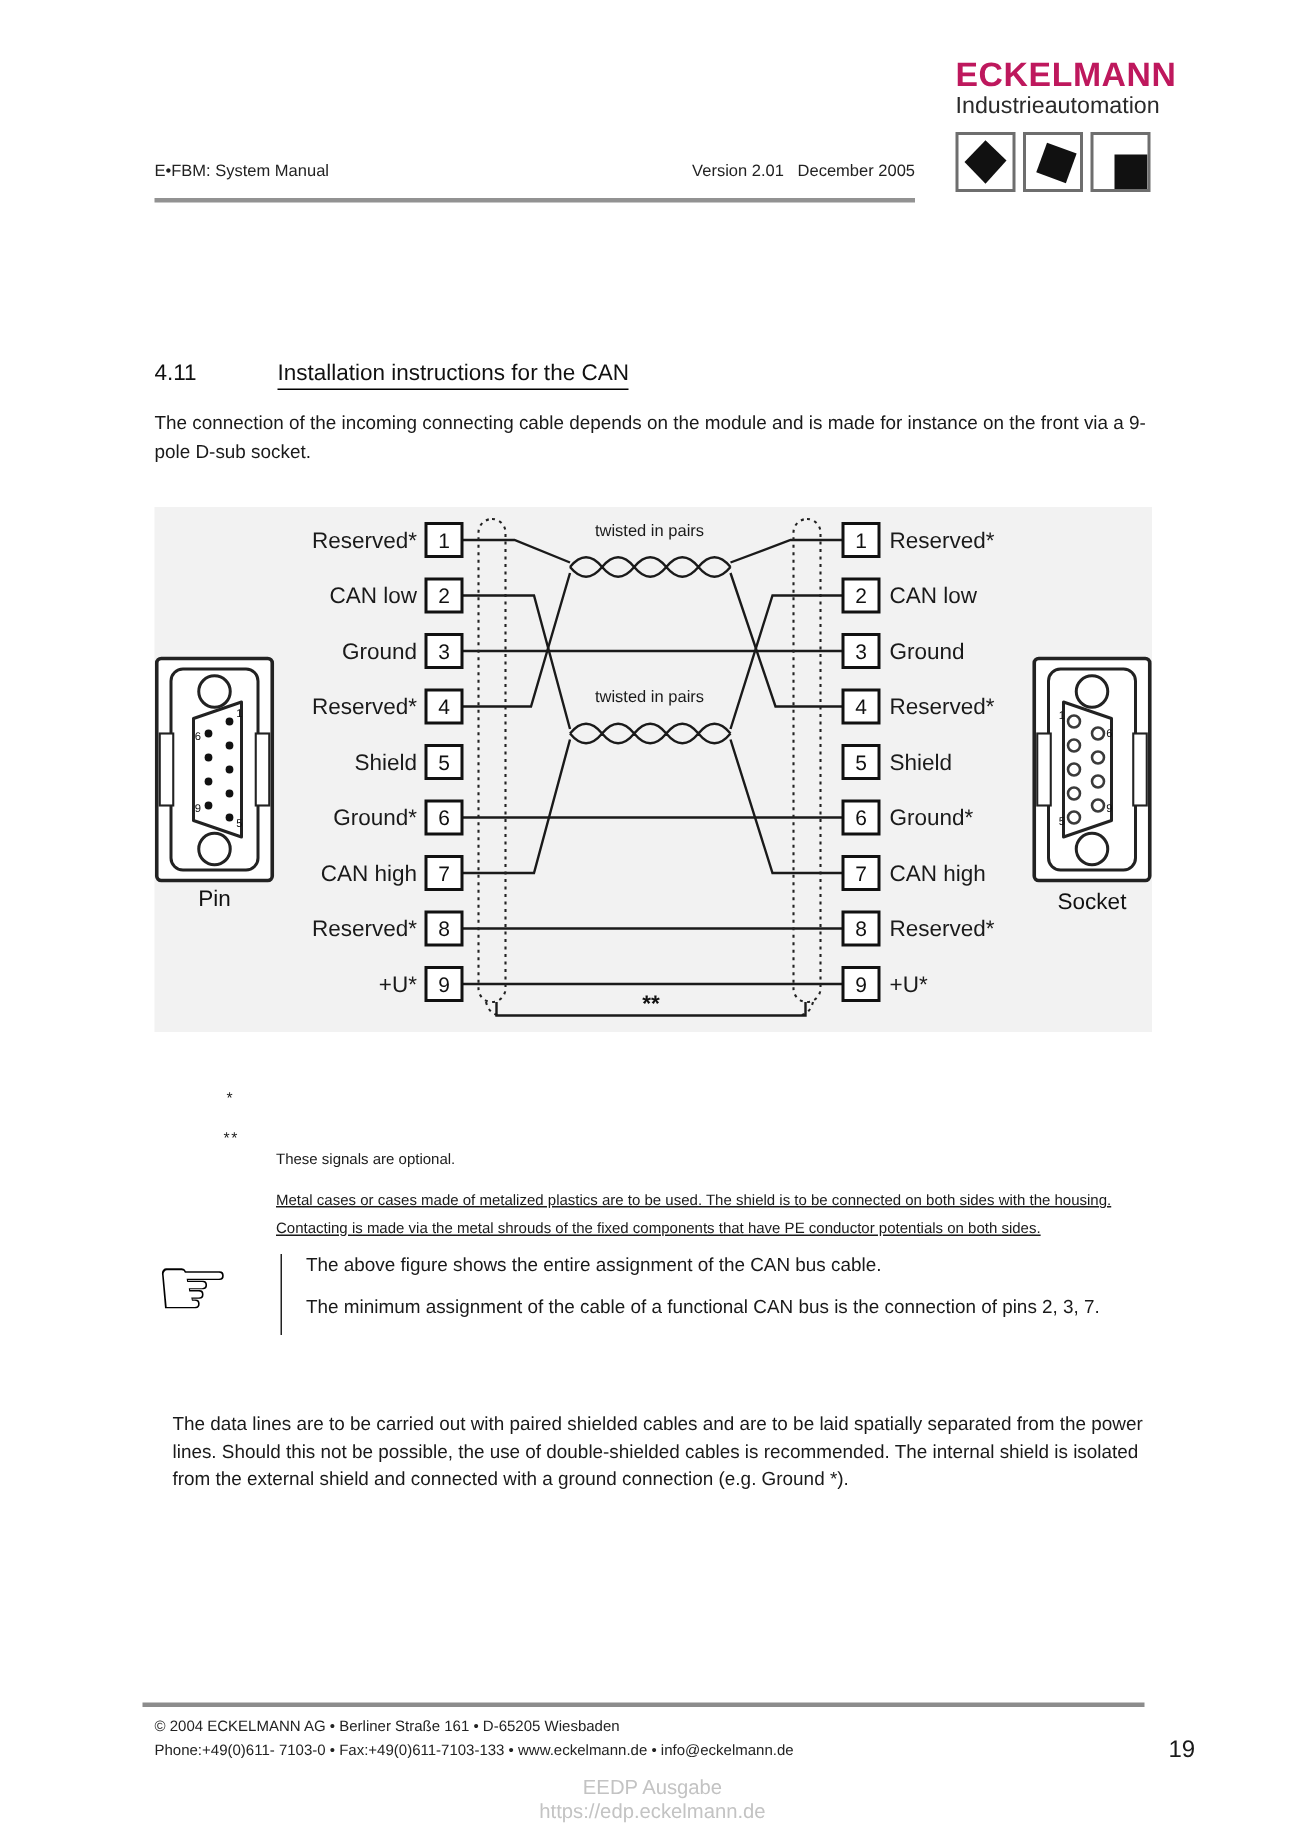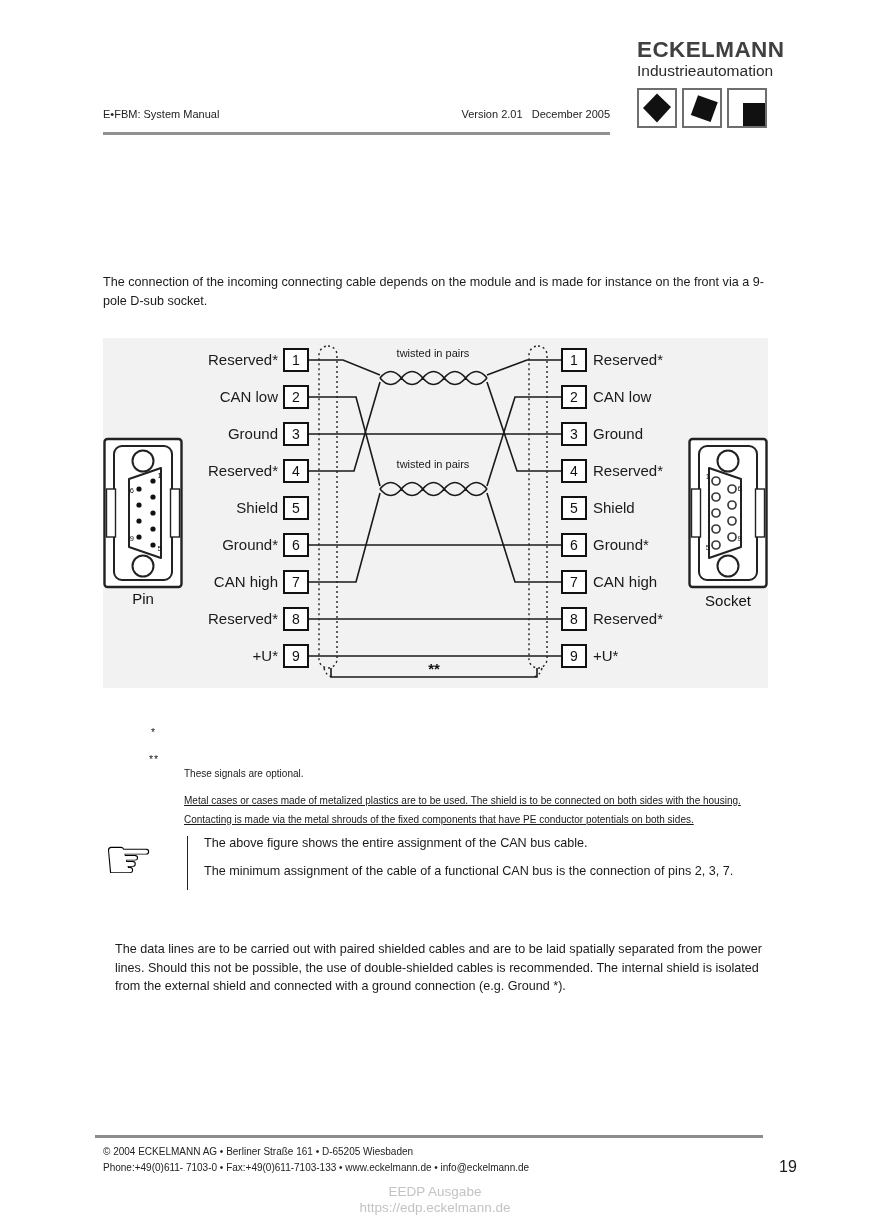--- a/index.html
+++ b/index.html
@@ -2,21 +2,21 @@
 <html><head>
 <meta charset="utf-8">
 <style>
   html,body{margin:0;padding:0;background:#e9e9e9;}
   .page{
     position:relative;width:870px;height:1230px;margin:0 auto;background:#ffffff;
     font-family:"Liberation Sans","DejaVu Sans",sans-serif;color:#1a1a1a;overflow:hidden;
   }
   .abs{position:absolute;}
   
-  .logo-name{font-size:22.5px;font-weight:bold;letter-spacing:.4px;color:#404040;line-height:23px;}
+  .logo-name{font-size:22.5px;font-weight:bold;letter-spacing:.4px;color:#be185d;line-height:23px;}
   .logo-sub{font-size:15.5px;color:#2a2a2a;line-height:17px;margin-top:1px;}
   .logo-squares{display:flex;gap:5px;margin-top:9px;}
   .lsq{width:36px;height:36px;border:2px solid #6e6e6e;background:#fff;}
   .hdr-row{left:103px;top:108px;width:507px;display:flex;justify-content:space-between;
     font-size:11px;color:#222;padding-bottom:12px;border-bottom:3px solid #929292;}
   .hdr-row span{white-space:pre;}
   
   .heading{left:103px;top:240px;font-size:15px;color:#111;display:flex;}
   .heading .num{width:82px;}
   .heading .ttl{border-bottom:1.5px solid #000;padding-bottom:2px;}
@@ -73,20 +73,24 @@
           </svg>
       </div>
     </div>
   </div>
 
   <div class="abs hdr-row">
     <span>E•FBM: System Manual</span>
     <span>Version 2.01   December 2005</span>
   </div>
 
+  <div class="abs heading">
+    <span class="num">4.11</span>
+    <span class="ttl">Installation instructions for the CAN</span>
+  </div>
 
   <div class="abs para" style="top:273px;">The connection of the incoming connecting cable depends on the module and is made for instance on the front via a 9-pole D-sub socket.</div>
 
   <div class="abs figure">
     <svg width="665" height="350" viewBox="0 0 665 350">
 
       <g>
         <path class="wire" d="M205,96 H459"></path>
         <path class="wire" d="M205,207 H459"></path>
         <path class="wire" d="M205,281 H459"></path>

